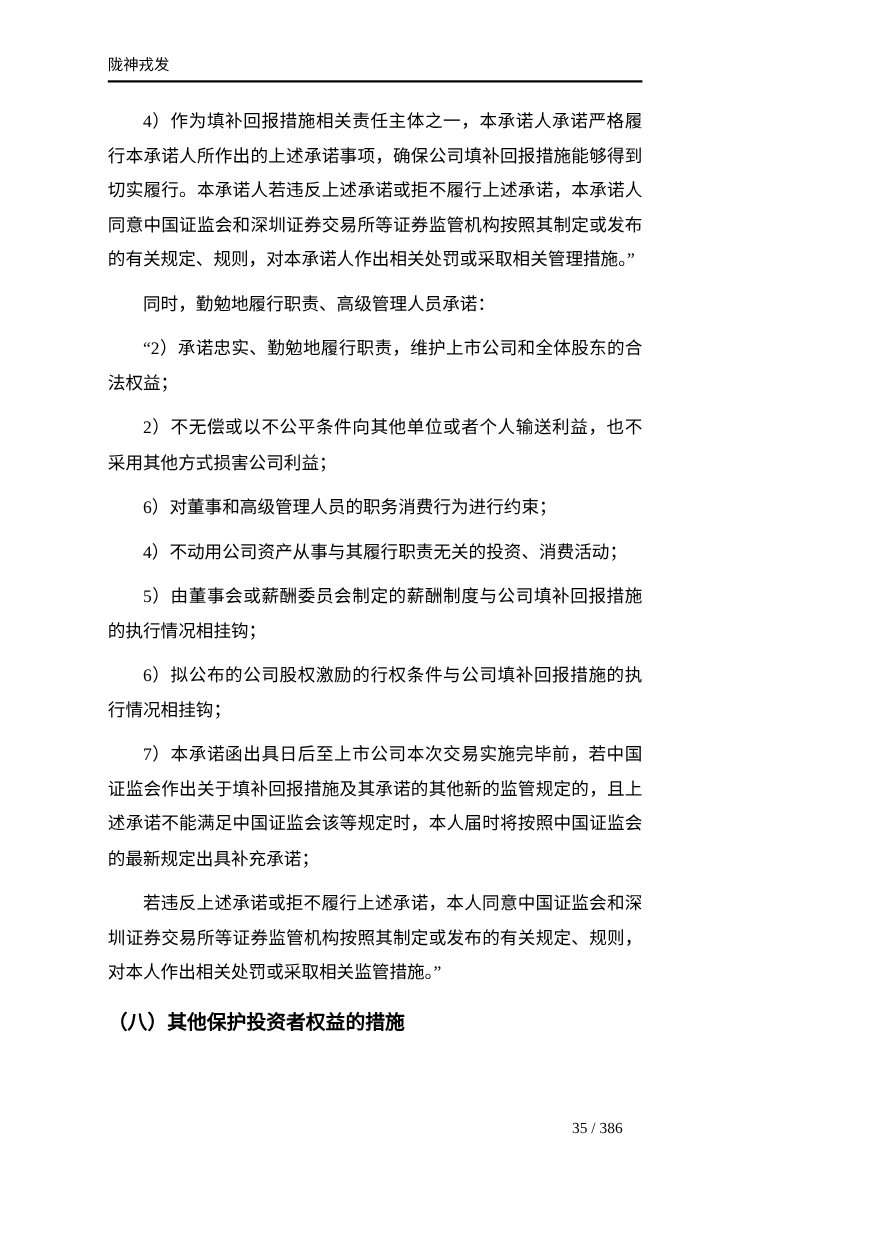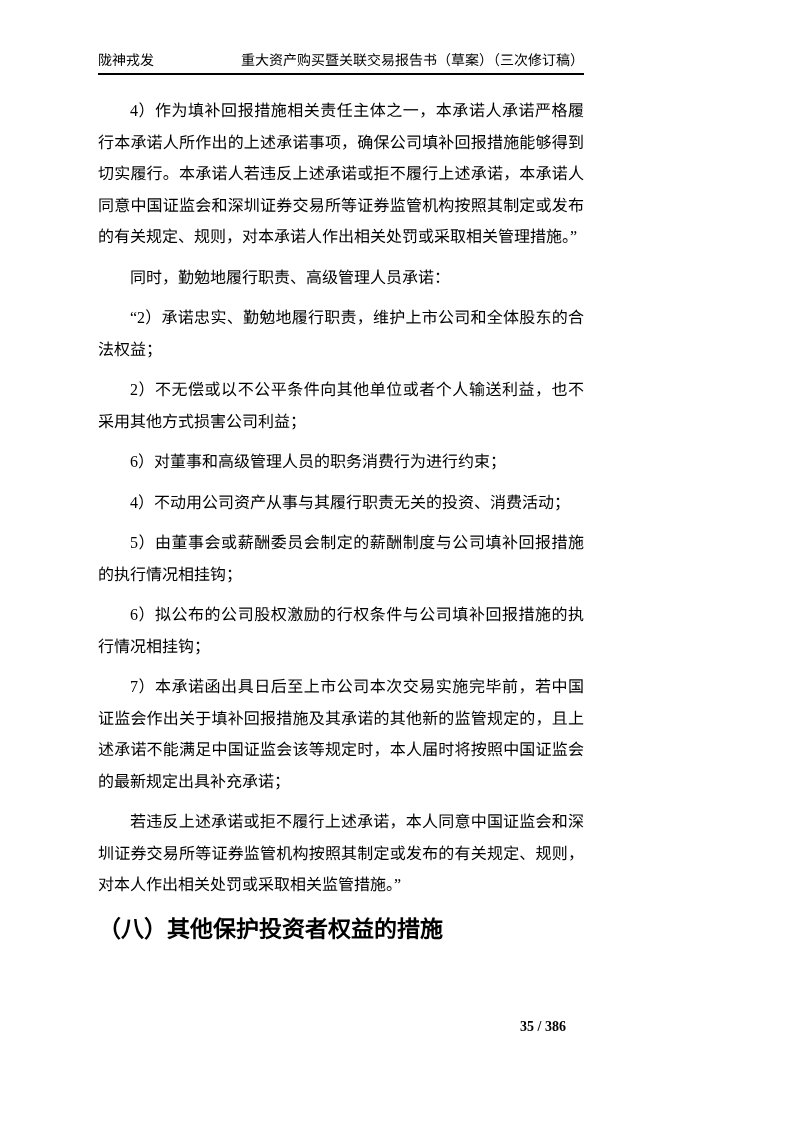--- a/index.html
+++ b/index.html
@@ -43,42 +43,41 @@
     font-size: 16px;
     line-height: 31.5px;
     text-align: justify;
     text-justify: inter-ideograph;
     text-indent: 32px;
   }
   h2.section-heading {
     margin: 14px 0 21px 0;
     font-family: "Liberation Sans", "DejaVu Sans", sans-serif;
     font-weight: bold;
-    font-size: 23px;
+    font-size: 18px;
     line-height: 28px;
     color: #000000;
   }
   .page-number {
     position: absolute;
     top: 1019px;
     right: 116px;
     font-size: 14px;
-    font-weight: bold;
+    font-weight: normal;
     font-family: "Liberation Serif", "DejaVu Serif", serif;
     white-space: nowrap;
   }
 </style>
 </head>
 <body>
 
 <div class="page">
 
   <div class="page-header">
     <span class="hdr-left">陇神戎发</span>
-    <span class="hdr-right">重大资产购买暨关联交易报告书（草案）（三次修订稿）</span>
   </div>
 
   <div class="page-body">
     <p class="body-para">4）作为填补回报措施相关责任主体之一，本承诺人承诺严格履行本承诺人所作出的上述承诺事项，确保公司填补回报措施能够得到切实履行。本承诺人若违反上述承诺或拒不履行上述承诺，本承诺人同意中国证监会和深圳证券交易所等证券监管机构按照其制定或发布的有关规定、规则，对本承诺人作出相关处罚或采取相关管理措施。”</p>
     <p class="body-para">同时，勤勉地履行职责、高级管理人员承诺：</p>
     <p class="body-para">“2）承诺忠实、勤勉地履行职责，维护上市公司和全体股东的合法权益；</p>
     <p class="body-para">2）不无偿或以不公平条件向其他单位或者个人输送利益，也不采用其他方式损害公司利益；</p>
     <p class="body-para">6）对董事和高级管理人员的职务消费行为进行约束；</p>
     <p class="body-para">4）不动用公司资产从事与其履行职责无关的投资、消费活动；</p>
     <p class="body-para">5）由董事会或薪酬委员会制定的薪酬制度与公司填补回报措施的执行情况相挂钩；</p>

